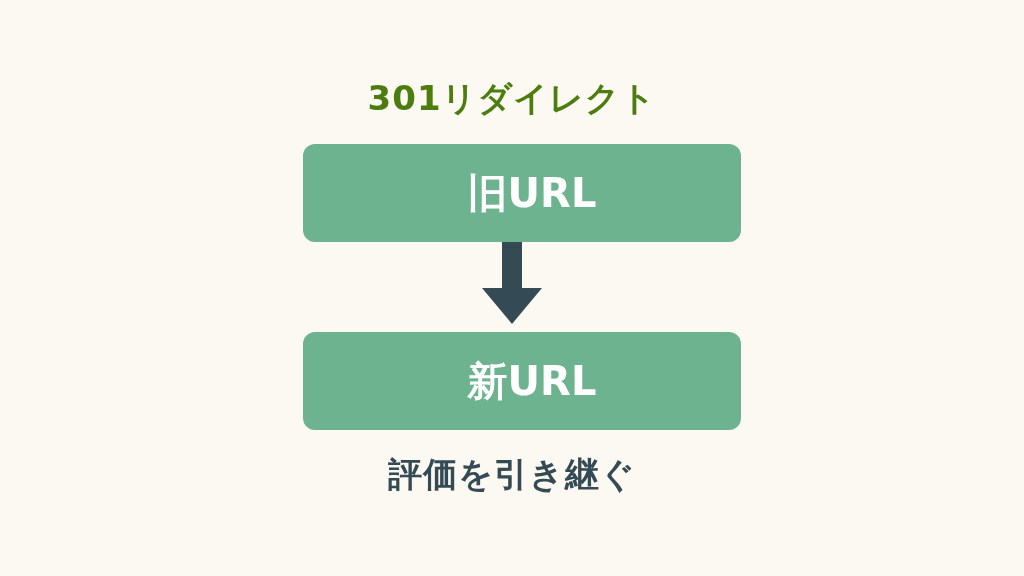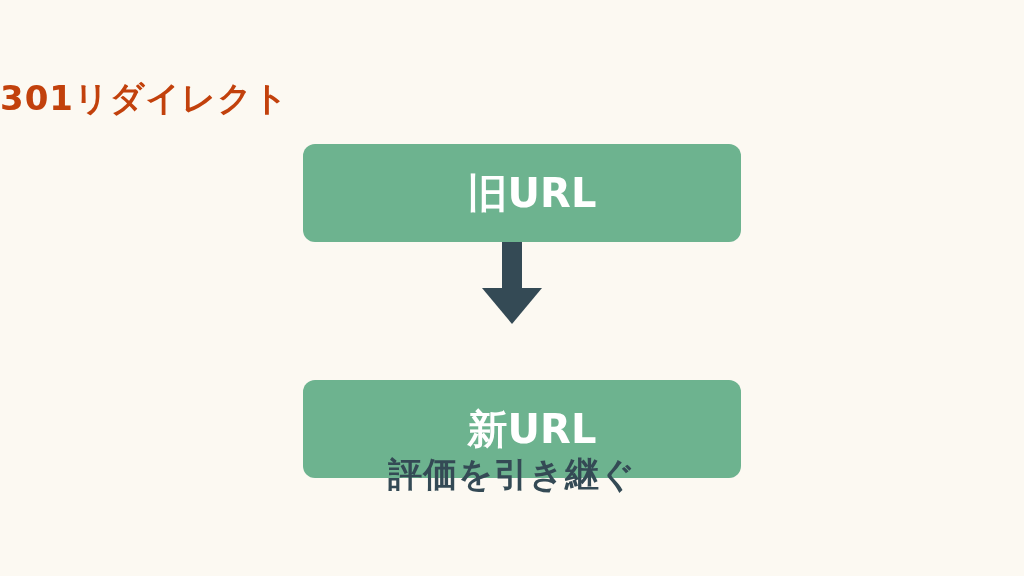--- a/index.html
+++ b/index.html
@@ -1,24 +1,24 @@
 <!DOCTYPE html>
 <html><head>
 <meta charset="utf-8">
 <style>
   html, body { margin:0; padding:0; }
   body { width:1024px; height:576px; background:#fcf9f2; position:relative; overflow:hidden;
          font-family:"DejaVu Sans", "Liberation Sans", sans-serif; }
-  .title { position:absolute; left:0; width:1024px; top:76px; text-align:left;
-           font-size:34px; font-weight:bold; color:#c2410c; letter-spacing:1px; }
+  .title { position:absolute; left:0; width:1024px; top:76px; text-align:center;
+           font-size:34px; font-weight:bold; color:#4d7c0f; letter-spacing:1px; }
   .box { position:absolute; left:303px; width:418px; height:98px; border-radius:12px;
          display:flex; align-items:center; justify-content:center;
          color:#ffffff; font-size:40px; font-weight:bold;padding-left:20px; }
   .box1 { top:144px; }
-  .box2 { top:332px;margin-top:48px; }
+  .box2 { top:332px; }
   .arrow { position:absolute; left:482px; top:242px; width:60px; height:84px; }
   .caption { position:absolute; left:0; width:1024px; top:452px; text-align:center;
              font-size:34px; font-weight:bold; color:#344a55; letter-spacing:1px; }
 </style>
 </head>
 <body>
 
 <div class="title">301リダイレクト</div>
 
 <div class="box box1" style="background:#6db38f;">

